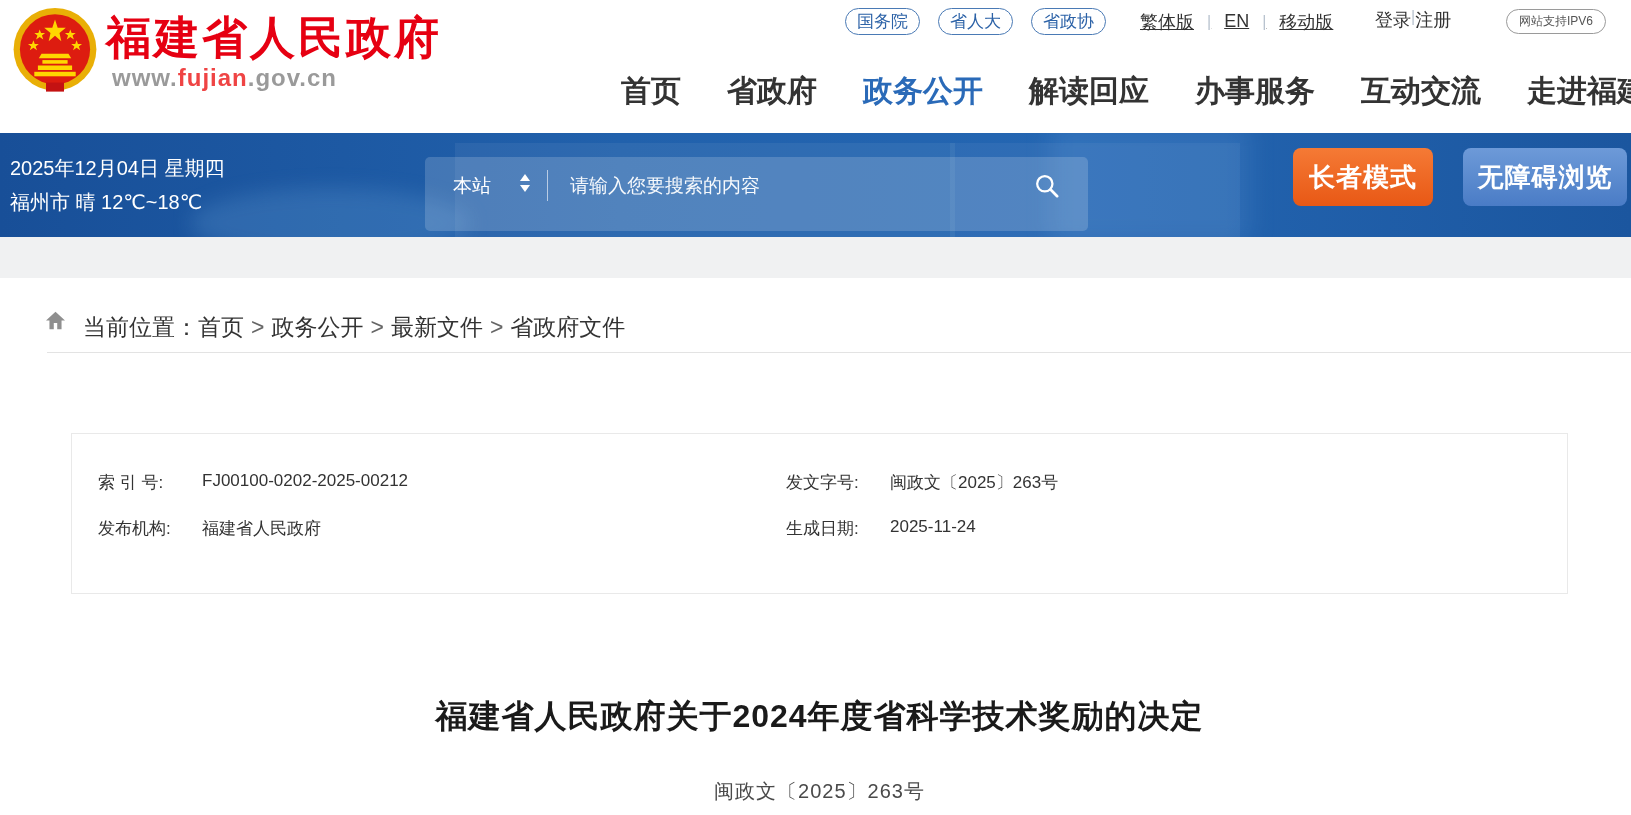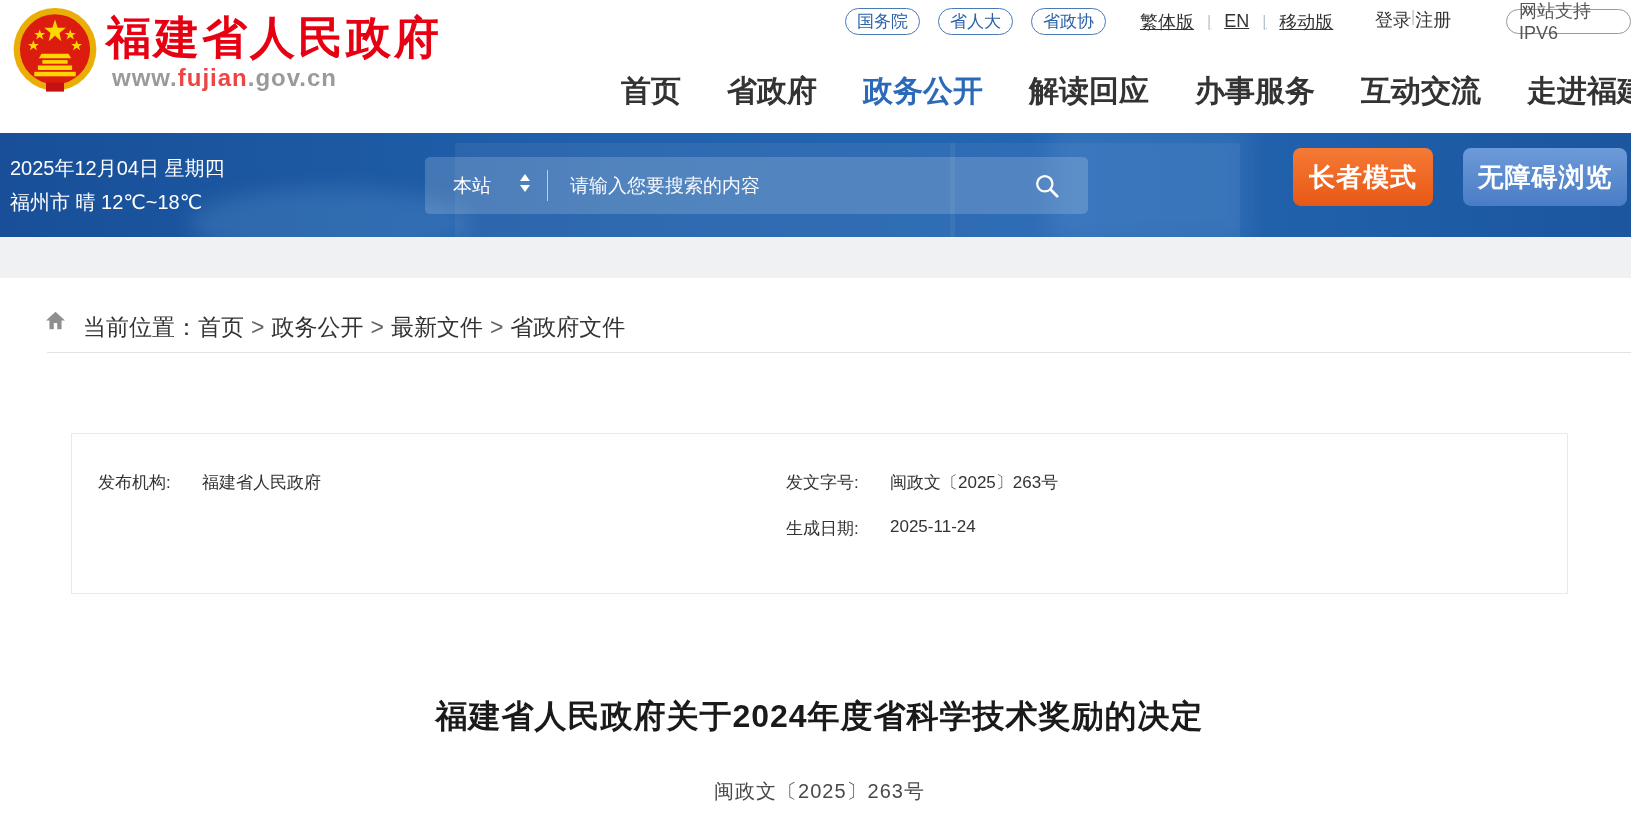--- a/index.html
+++ b/index.html
@@ -17,42 +17,42 @@
 
   .quick-links { position:absolute; left:845px; top:8px; display:flex; gap:18px; }
   .pill-link { height:27px; padding:0 11px; border:1.5px solid #4a7ab5; border-radius:14px;
                color:#2c62a7; font-size:17px; display:flex; align-items:center; cursor:pointer; background:#fff; }
   .lang-links { position:absolute; left:1140px; top:8px; height:27px; display:flex; align-items:center;
                 gap:13px; font-size:18px; color:#333;text-decoration:underline; }
   .auth-links { position:absolute; left:1375px; top:8px; height:27px; display:flex; 
                 font-size:18px; color:#333; }
   .sep { color:#b9c3cf; font-size:16px; }
   .ipv6-pill { position:absolute; left:1506px; top:9px; height:25px; padding:8px 12px; border:1px solid #9a9a9a;
-               border-radius:13px; color:#555; font-size:18px; display:flex; align-items:center; background:#fff; }
+               border-radius:13px; color:#555; font-size:12px; display:flex; align-items:center; background:#fff; }
 
   .main-nav { position:absolute; left:621px; top:71px; display:flex; gap:46px; font-size:30px;
               font-weight:bold; color:#333; white-space:nowrap; }
   .nav-item { cursor:pointer; }
   .nav-item.active { color:#2a6ab8; }
 
   
   .banner { position:absolute; left:0; top:133px; width:1631px; height:104px;
             background:linear-gradient(90deg,#184f98 0%,#2161ac 38%,#2466b2 66%,#1b569f 100%); overflow:hidden; }
   .deco { position:absolute; pointer-events:none; }
   .deco1 { left:455px; top:10px; width:500px; height:94px; background:rgba(255,255,255,.06); }
   .deco2 { left:950px; top:10px; width:290px; height:94px; background:rgba(255,255,255,.05); }
   .deco3 { left:190px; top:55px; width:280px; height:70px; background:rgba(140,195,240,.18);
            border-radius:50%; filter:blur(10px); }
   .deco4 { left:1050px; top:-10px; width:200px; height:120px; background:rgba(150,200,245,.12);
            border-radius:12px; filter:blur(12px); }
   .banner-date, .banner-weather { position:absolute; left:10px; color:#fff; font-size:20px; white-space:nowrap; }
   .banner-date { top:22px; }
   .banner-weather { top:56px; }
 
-  .search-bar { position:absolute; left:425px; top:24px; width:663px; height:57px;
+  .search-bar { position:absolute; left:425px; top:24px; width:663px; height:74px;
                 background:rgba(255,255,255,.17); border-radius:5px; }
   .search-scope { position:absolute; left:28px; top:16px; font-size:19px; color:#fff; cursor:pointer; }
   .scope-arrows { position:absolute; left:95px; top:17px; width:12px; cursor:pointer; }
   .arr-up { width:0; height:0; border-left:5px solid transparent; border-right:5px solid transparent;
             border-bottom:7px solid #fff; margin-bottom:4px; }
   .arr-down { width:0; height:0; border-left:5px solid transparent; border-right:5px solid transparent;
               border-top:7px solid #fff; }
   .search-divider { position:absolute; left:122px; top:13px; width:1px; height:31px; background:rgba(255,255,255,.6); }
   .search-placeholder { position:absolute; left:145px; top:16px; font-size:19px; color:rgba(255,255,255,.95);
                         white-space:nowrap; }
@@ -181,20 +181,24 @@
     <path d="M12 1 L23 11 H19 V21 H14 V14 H10 V21 H5 V11 H1 Z" fill="#8f8f8f"></path>
   </svg>
   <div class="breadcrumb">
     <span>当前位置：</span><span class="crumb">首页</span><span class="crumb-sep">&gt;</span><span class="crumb">政务公开</span><span class="crumb-sep">&gt;</span><span class="crumb">最新文件</span><span class="crumb-sep">&gt;</span><span class="crumb">省政府文件</span>
   </div>
   <div class="rule"></div>
 
   <div class="meta-box">
     <div class="meta-col meta-col-left">
       <div class="meta-row">
+        <span class="meta-label">索 引 号:</span>
+        <span class="meta-value">FJ00100-0202-2025-00212</span>
+      </div>
+      <div class="meta-row">
         <span class="meta-label">发布机构:</span>
         <span class="meta-value">福建省人民政府</span>
       </div>
     </div>
     <div class="meta-col meta-col-right">
       <div class="meta-row">
         <span class="meta-label">发文字号:</span>
         <span class="meta-value">闽政文〔2025〕263号</span>
       </div>
       <div class="meta-row">

